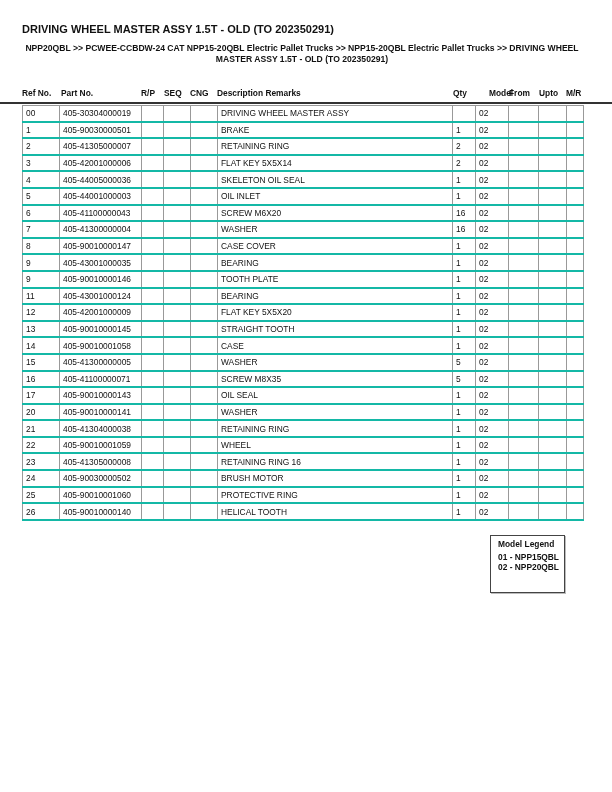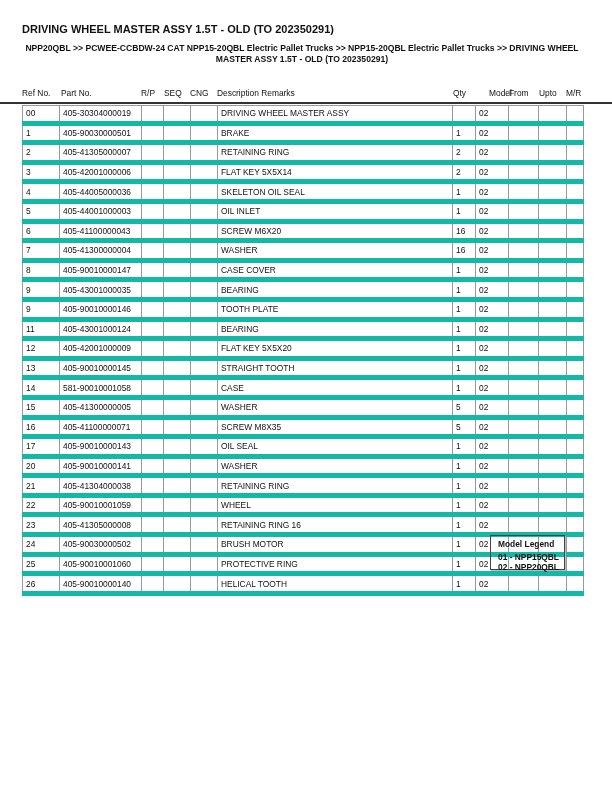--- a/index.html
+++ b/index.html
@@ -10,40 +10,40 @@
     .title {
       position: absolute; left: 22px; top: 23px;
       font-size: 11px; font-weight: bold; letter-spacing: 0;
     }
     .breadcrumb {
       position: absolute; left: 22px; top: 43px; width: 560px;
       font-size: 8.6px; font-weight: bold; line-height: 10.5px; text-align: center;
     }
     .col-headers {
       position: absolute; left: 0; top: 88px; width: 561px; height: 12px;
-      font-size: 8.4px; font-weight: normal;
+      font-size: 8.4px; font-weight: bold;
     }
     .col-headers span { position: absolute; top: 0; white-space: nowrap; }
     .header-rule {
       position: absolute; left: 0; top: 102px; width: 612px; height: 2px;
       background: #333;
     }
     table.parts {
       position: absolute; left: 22px; top: 105px;
       border-collapse: collapse; table-layout: fixed;
       font-size: 8.4px;
     }
     table.parts td {
       border: 1px solid #999;
       height: 14.6px; padding: 0 0 0 3px;
       white-space: nowrap; overflow: hidden; vertical-align: middle;
     }
-    table.parts tr { border-bottom: 5px solid #14b8a6; }
+    table.parts tr { border-bottom: 2px solid #14b8a6; }
     .legend {
-      position: absolute; left: 490px; top: 535px; width: 75px; height: 35px;
+      position: absolute; left: 490px; top: 535px; width: 75px; height: 58px;
       border: 1px solid #444; box-shadow: 1px 1px 0 #bbb;
       font-size: 8.4px; padding: 3px 0 15px 7px; box-sizing: border-box;
     }
     .legend .lg-title { font-weight: bold; margin-bottom: 3px; }
     .legend .lg-item { line-height: 10px; font-weight: bold; }
   </style>
 </head>
 <body>
 
 <div class="title">DRIVING WHEEL MASTER ASSY 1.5T - OLD (TO 202350291)</div>
@@ -256,21 +256,21 @@
         <td></td>
         <td>STRAIGHT TOOTH</td>
         <td>1</td>
         <td>02</td>
         <td></td>
         <td></td>
         <td></td>
       </tr>
       <tr>
         <td>14</td>
-        <td>581-90010001058</td>
+        <td>405-90010001058</td>
         <td></td>
         <td></td>
         <td></td>
         <td>CASE</td>
         <td>1</td>
         <td>02</td>
         <td></td>
         <td></td>
         <td></td>
       </tr>

